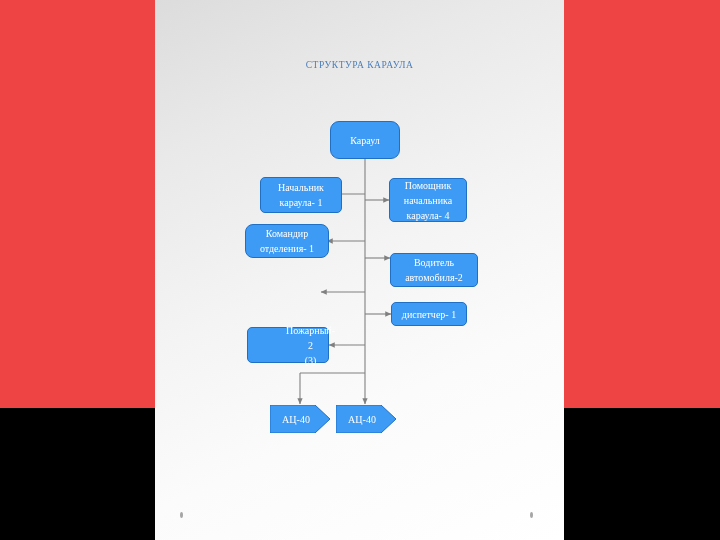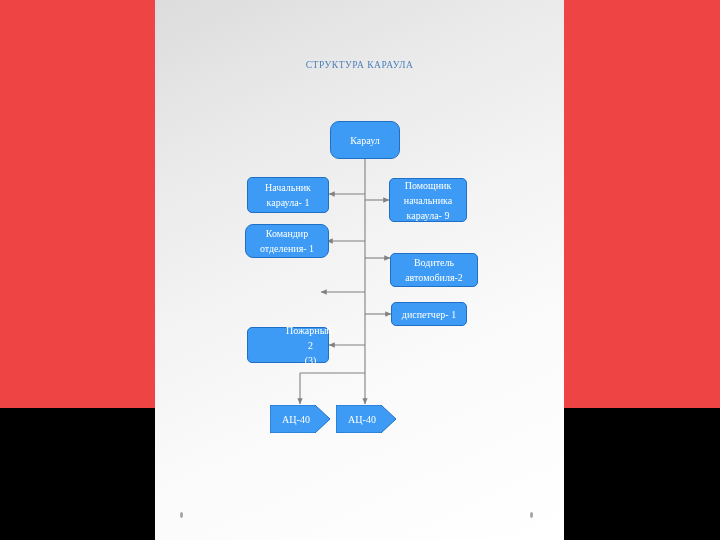--- a/index.html
+++ b/index.html
@@ -125,40 +125,40 @@
         <line x1="210" y1="373" x2="145" y2="373"></line>
         <line x1="145" y1="373" x2="145" y2="404" marker-end="url(#ah)"></line>
         <line x1="210" y1="400" x2="210" y2="404" marker-end="url(#ah)"></line>
       </g>
     </svg>
 
     <div class="node rounded-lg" style="left:175px; top:121px; width:70px; height:38px;">
       <span class="label">Караул</span>
     </div>
 
-    <div class="node rounded-sm" style="left:92px; top:177px; width:82px; height:36px;">
+    <div class="node rounded-sm" style="left:105px; top:177px; width:82px; height:36px;">
       <span class="label">Начальник
 караула- 1</span>
     </div>
 
     <div class="node rounded-sm" style="left:90px; top:224px; width:84px; height:34px;border-radius:8px;">
       <span class="label">Командир
 отделения- 1</span>
     </div>
 
 
     <div class="node rounded-sm" style="left:92px; top:327px; width:82px; height:36px;padding-left:48px;">
       <span class="label">Пожарный-  2
 (3)</span>
     </div>
 
     <div class="node rounded-sm" style="left:234px; top:178px; width:78px; height:44px;">
       <span class="label">Помощник
 начальника
-караула- 9</span>
+караула- 4</span>
     </div>
 
     <div class="node rounded-sm" style="left:235px; top:253px; width:88px; height:34px;">
       <span class="label">Водитель
 автомобиля-2</span>
     </div>
 
     <div class="node rounded-sm" style="left:236px; top:302px; width:76px; height:24px;align-items:center;">
       <span class="label">диспетчер- 1</span>
     </div>

